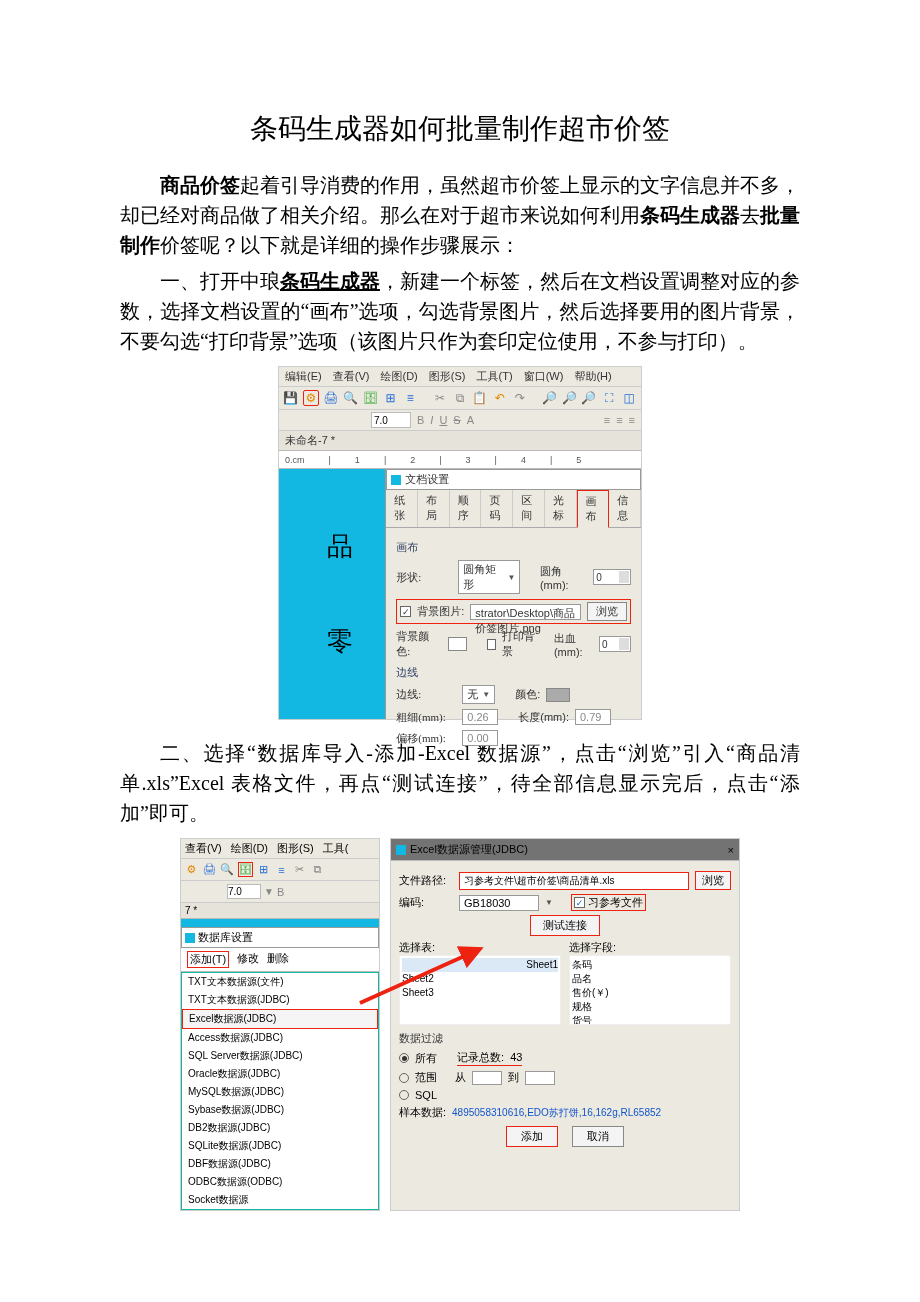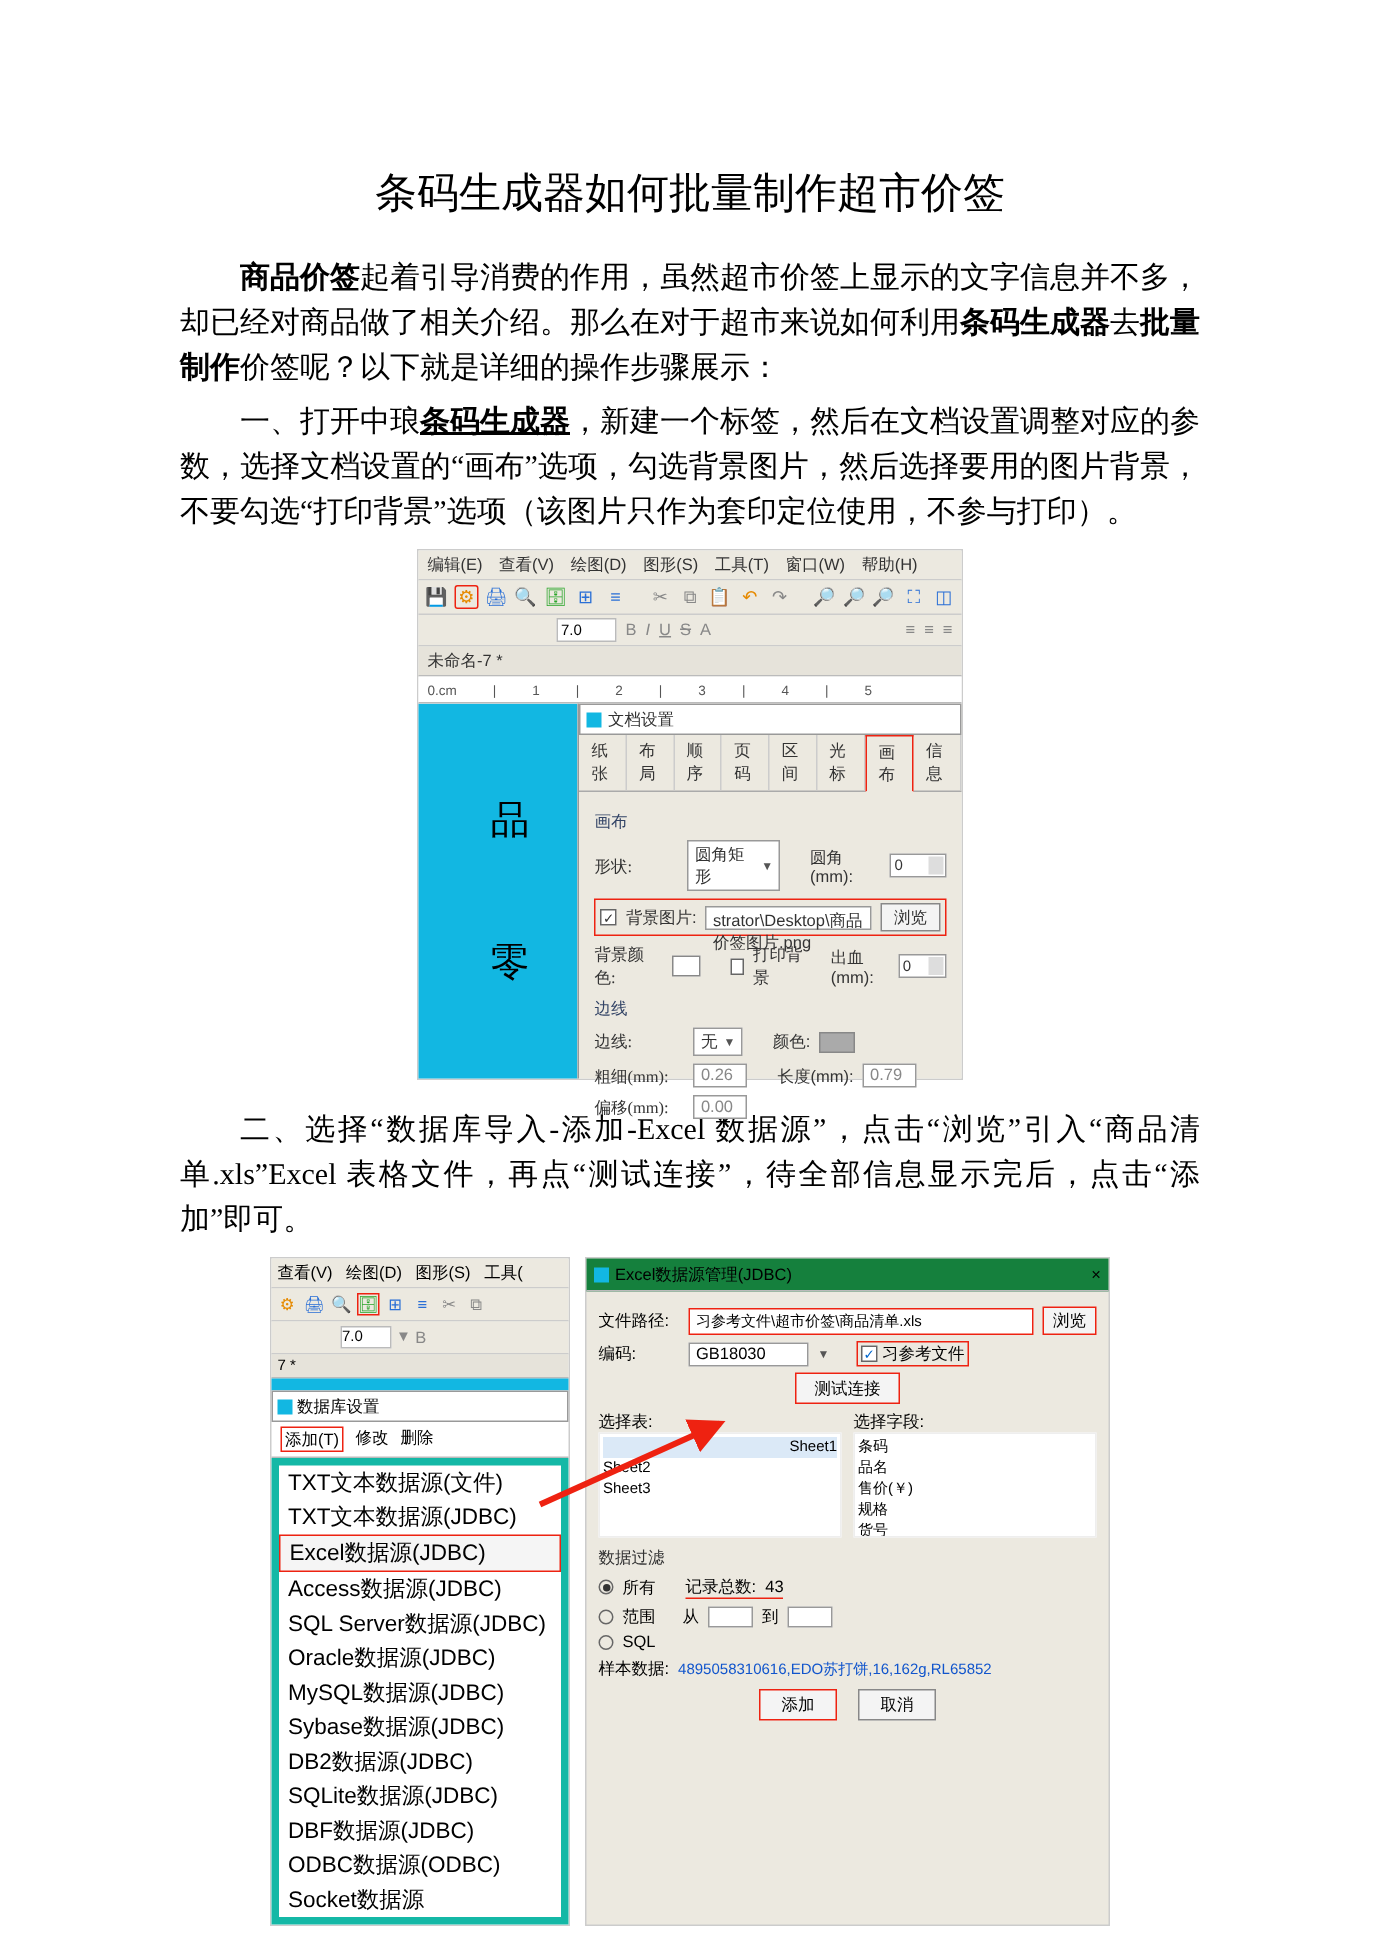--- a/index.html
+++ b/index.html
@@ -51,25 +51,25 @@
   .fig2 .right { flex:1; border:1px solid #ccc; background:#ece9e0;}
   .fig2 .menu { background:#ece9e0; padding:2px 4px; font-size:11px; border-bottom:1px solid #ccc;}
   .fig2 .menu span{margin-right:6px;}
   .fig2 .tb { background:#ece9e0; padding:3px 3px; border-bottom:1px solid #ccc; display:flex; gap:3px; align-items:center;}
   .fig2 .tb .ic{width:15px;height:15px;display:inline-flex;align-items:center;justify-content:center;font-size:11px;}
   .fig2 .tabrow { background:#e6e3da;padding:2px 4px;font-size:10px;border-bottom:1px solid #bbb;}
   .fig2 .db-title{background:#fff;border:1px solid #999;padding:2px 3px;display:flex;align-items:center;gap:3px;font-size:11px;}
   .fig2 .db-title .sq{width:10px;height:10px;background:#12b7e2;}
   .fig2 .db-hdr{display:flex;gap:8px;padding:3px 6px;border-bottom:1px solid #bbb;font-size:11px;}
   .fig2 .db-hdr .add-red{border:1px solid #e21;padding:0 2px;}
-  .fig2 .menulist{background:#fff;border:5px solid #14b8a6;font-size:15px;}
+  .fig2 .menulist{background:#fff;border:1px solid #14b8a6;font-size:10px;}
   .fig2 .menulist div{padding:2px 6px;}
   .fig2 .menulist .hi{border:1px solid #e21;background:#f5f5f5;}
   
-  .fig2 .r-title{background:#15803d;padding:3px 5px;border-bottom:1px solid #bbb;display:flex;align-items:center;justify-content:space-between;}
+  .fig2 .r-title{background:#737373;padding:3px 5px;border-bottom:1px solid #bbb;display:flex;align-items:center;justify-content:space-between;}
   .fig2 .r-title .tleft{display:flex;align-items:center;gap:4px;}
   .fig2 .r-title .sq{width:10px;height:10px;background:#12b7e2;}
   .fig2 .r-body{padding:6px 8px;}
   .fig2 .r-body .row{display:flex;align-items:center;gap:6px;margin:4px 0;}
   .fig2 .r-body .lbl{width:54px;}
   .fig2 .inpred{border:1px solid #e21;background:#fff;padding:1px 4px;flex:1;font-size:10px;}
   .fig2 .btnred{border:1px solid #e21;background:#f4f4f4;padding:1px 6px;}
   .fig2 .field{border:1px solid #999;background:#fff;padding:1px 4px;}
   .fig2 .chk{width:11px;height:11px;border:1px solid #666;display:inline-flex;align-items:center;justify-content:center;background:#fff;font-size:9px;color:#06c;}
   .fig2 .chklbl{border:1px solid #e21;padding:0 2px;display:inline-flex;align-items:center;gap:3px;}

